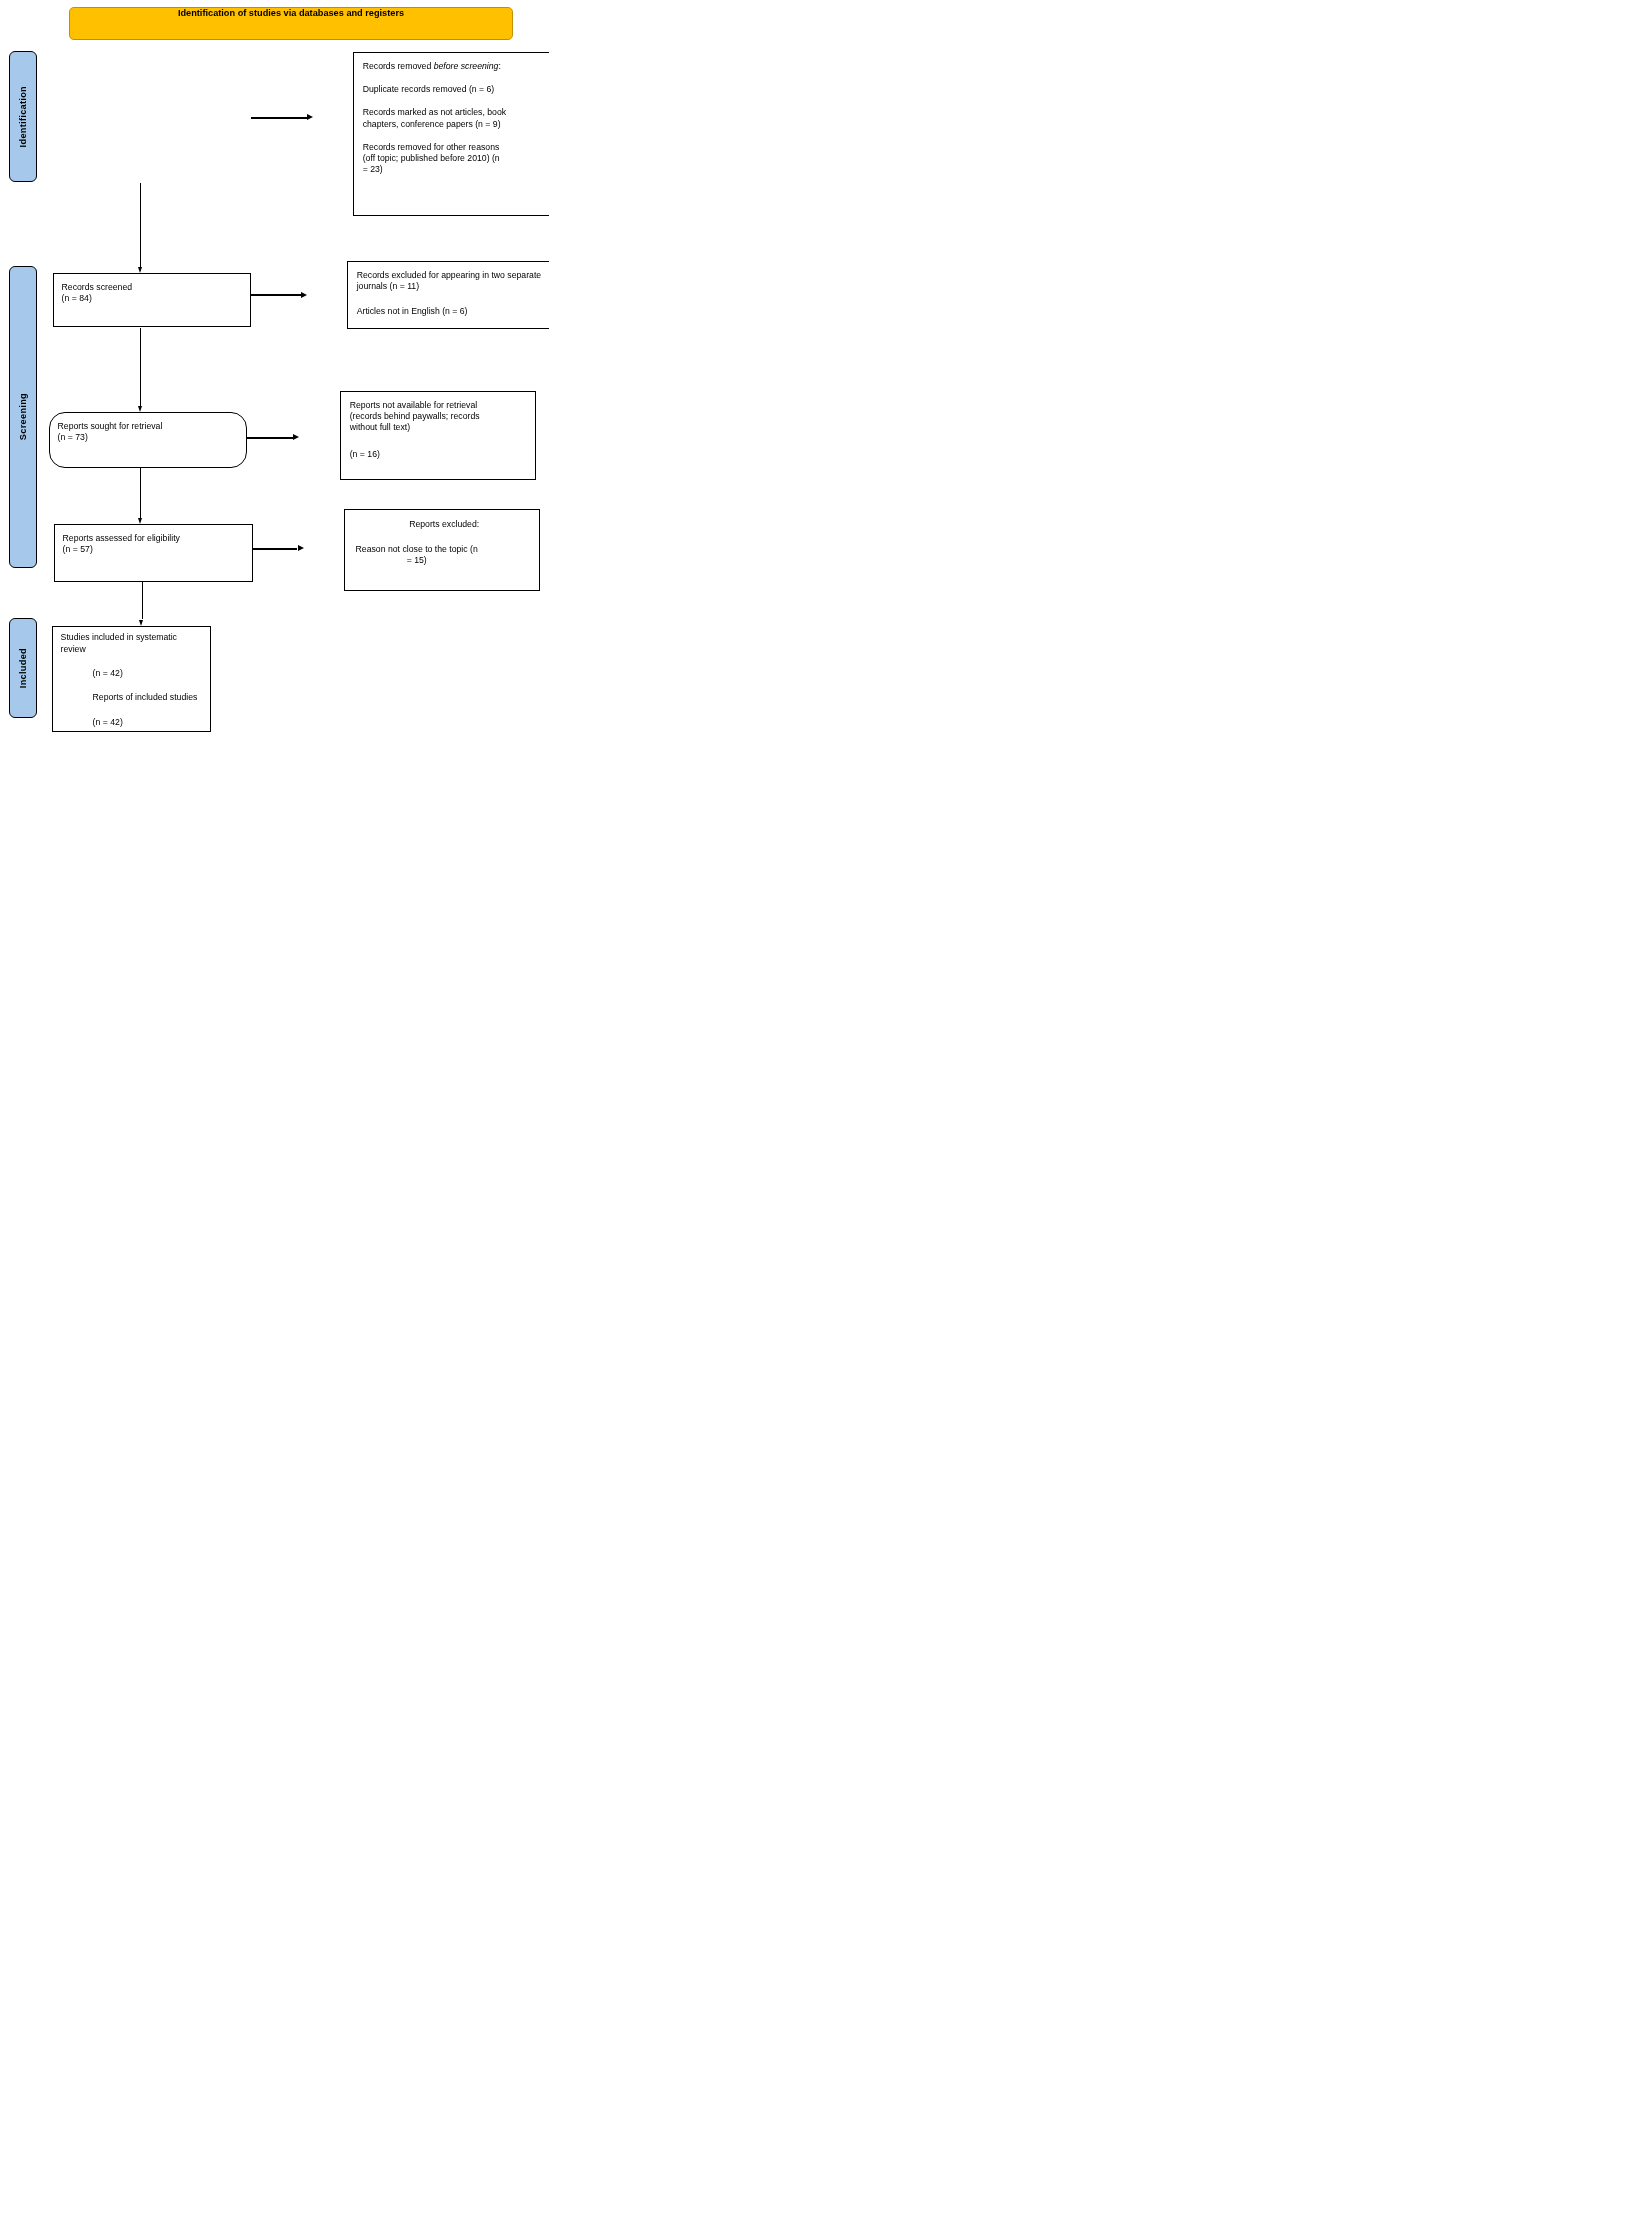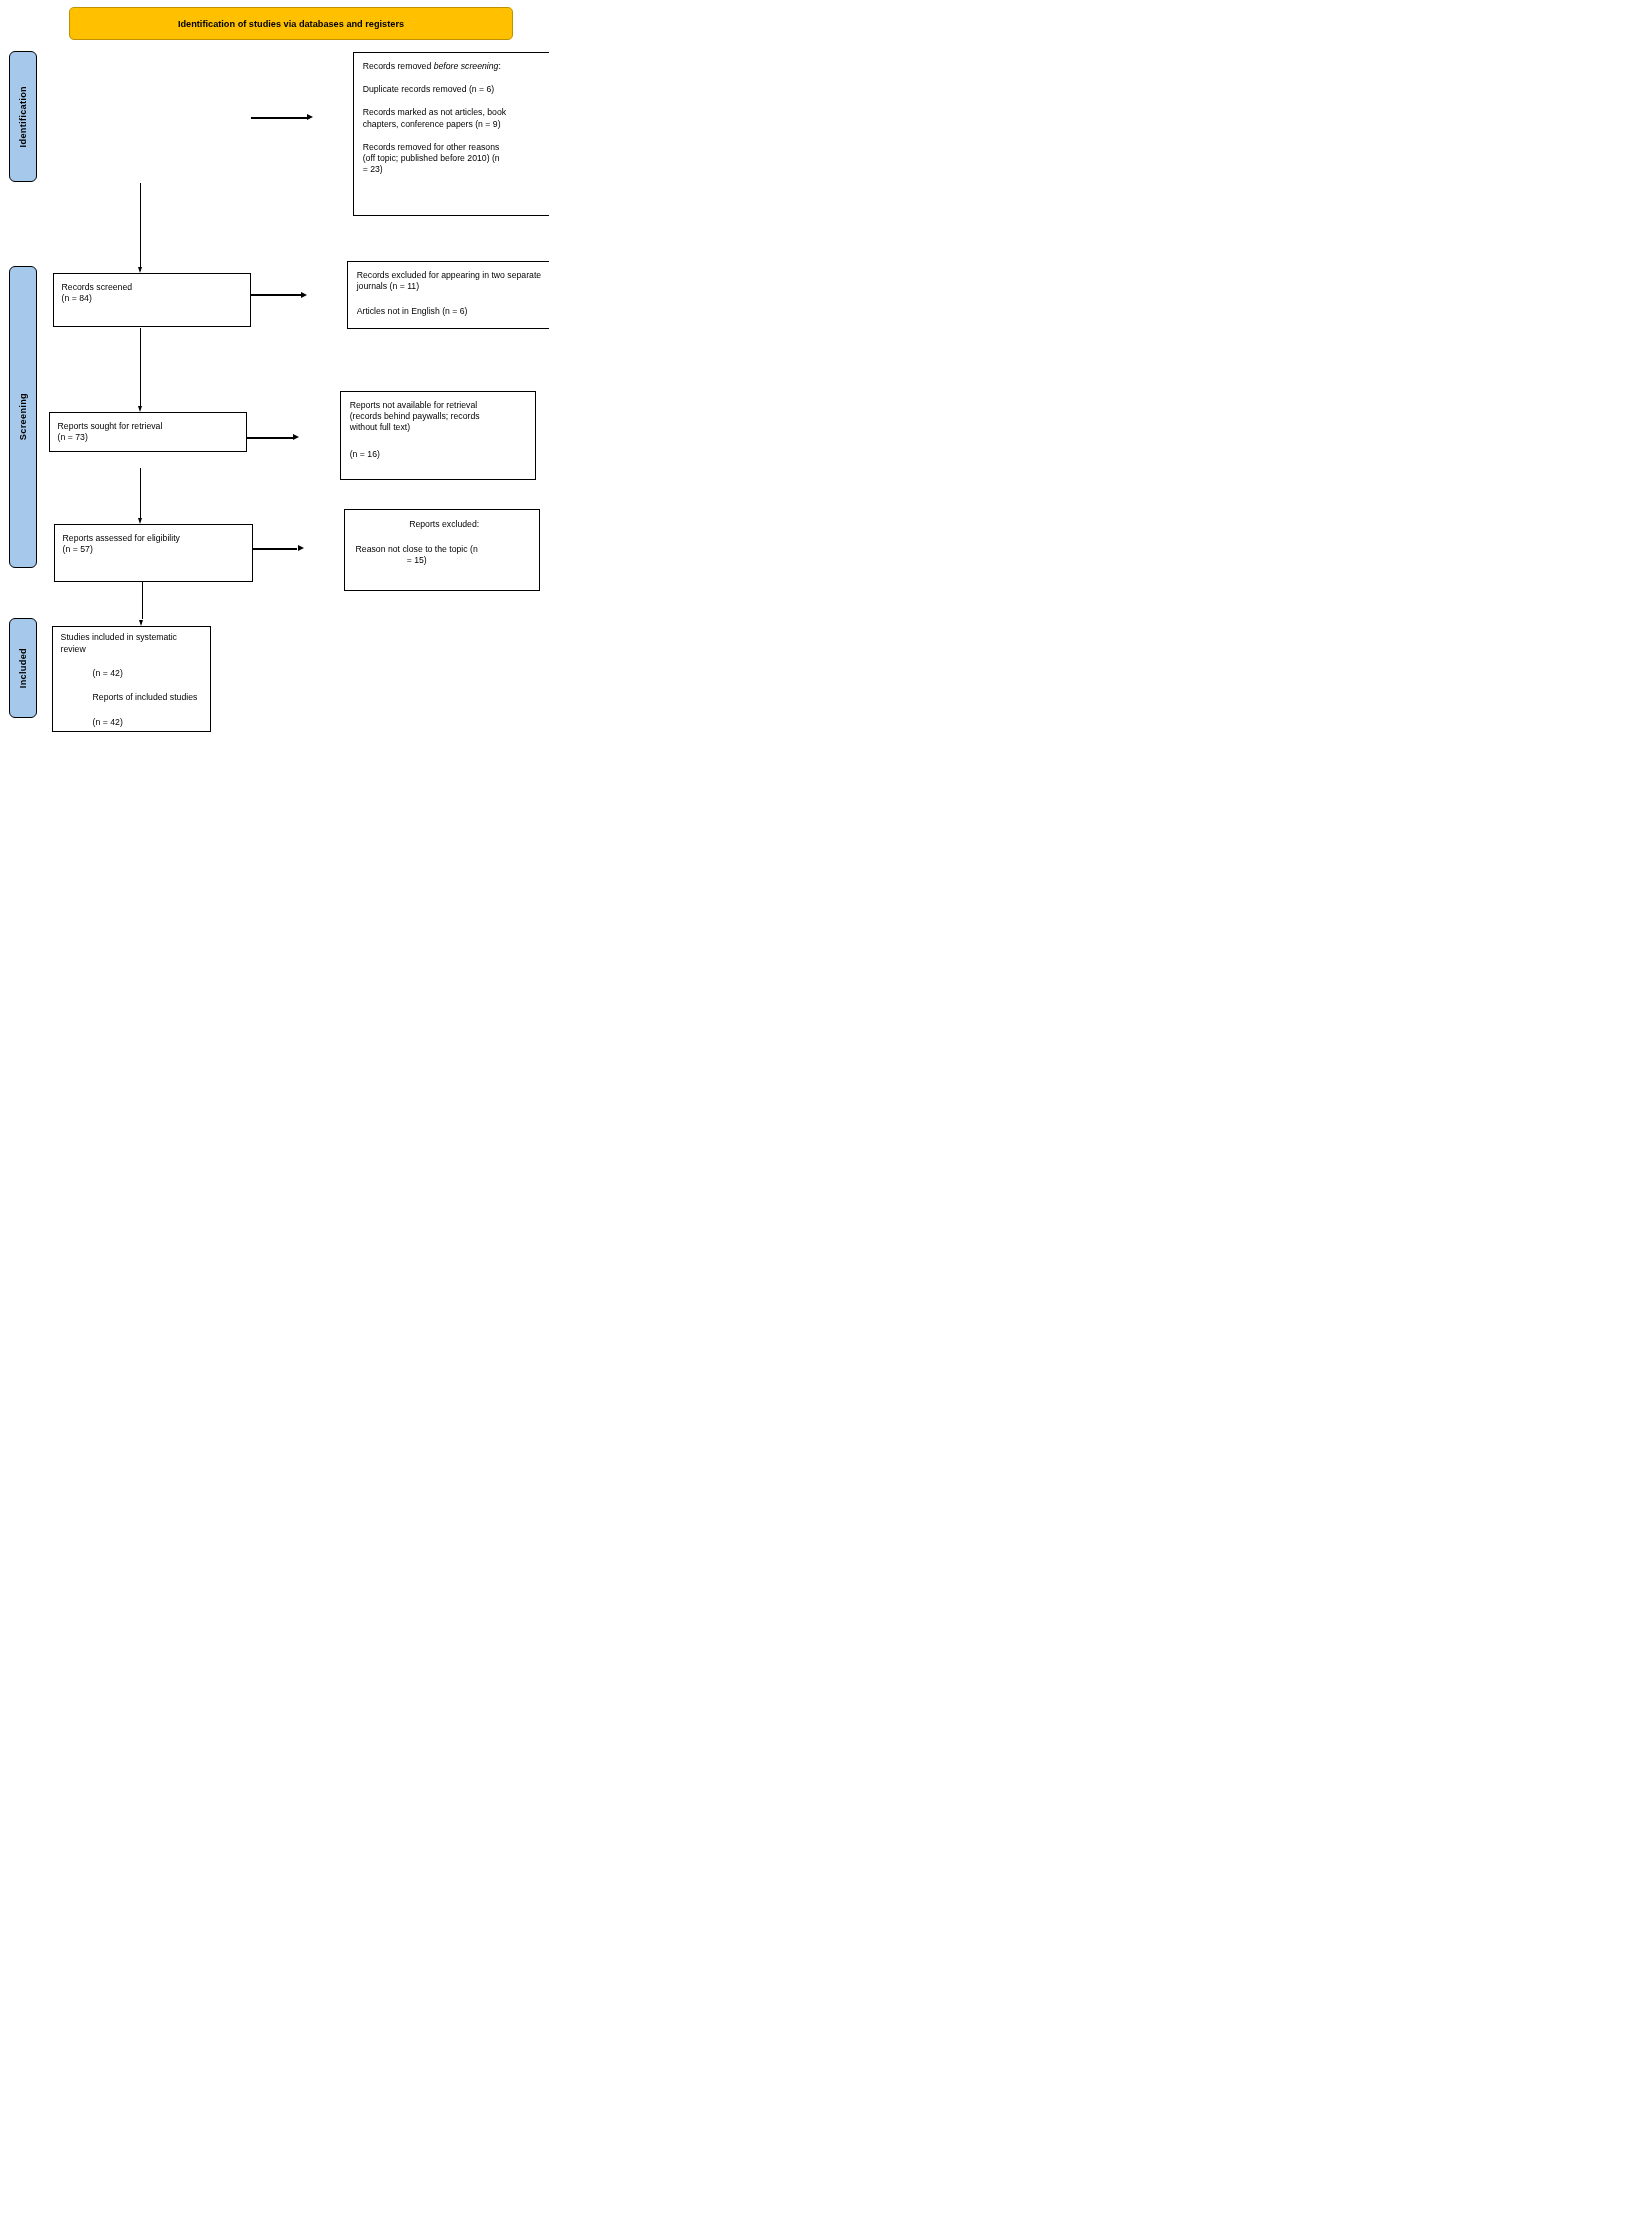--- a/index.html
+++ b/index.html
@@ -7,21 +7,21 @@
     --stage-bg:#A6C9EB; --stage-border:#000000;
     --box-bg:#FFFFFF; --box-border:#000000; --arrow:#000000;
   }
   html,body{margin:0;padding:0;background:#ffffff;}
   body{font-family:"Liberation Sans","DejaVu Sans",sans-serif;color:#000;}
   .page{position:relative;width:549px;height:742px;background:#fff;overflow:hidden;}
 
   
   .banner{position:absolute;left:69px;top:7px;width:444px;height:33px;
     background:var(--header-bg);border:1.1px solid var(--header-border);border-radius:4.9px;
-    display:flex;align-items:center;justify-content:center;box-sizing:border-box;}
+    display:flex;justify-content:center;box-sizing:border-box;}
   .banner span{font-size:9.2px;font-weight:bold;}
 
   
   .stage{position:absolute;left:8.7px;width:28px;background:var(--stage-bg);
     border:1.1px solid var(--stage-border);border-radius:6px;box-sizing:border-box;
     display:flex;align-items:center;justify-content:center;}
   #stage-identification{top:51px;height:131px;}
   #stage-screening{top:266px;height:302px;}
   #stage-included{top:618px;height:100px;}
   .stage-label{writing-mode:vertical-rl;transform:rotate(180deg);
@@ -30,21 +30,21 @@
   
   .box{position:absolute;background:var(--box-bg);box-sizing:border-box;font-size:8.7px;line-height:1.3;}
   .lbox{border:1.6px solid var(--box-border);}
   .rbox{border:1.1px solid var(--box-border);margin-left:40px;}
   .box p{margin:0;}
   .ind{margin-left:19.5px;}
 
   #box-identified{left:53px;top:51px;width:198px;height:132px;padding:8.7px 4.3px 0 7.6px;}
   #box-identified .ind{margin-top:13px;}
   #box-screened{left:53px;top:273px;width:198px;height:54px;padding:7.6px 4.3px 0 7.6px;}
-  #box-sought{left:49px;top:412px;width:198px;height:40px;padding:7.6px 4.3px 0 7.6px;}
+  #box-sought{left:49px;top:412px;width:198px;height:56px;padding:7.6px 4.3px 0 7.6px;border-radius:16px;}
   #box-assessed{left:54px;top:524px;width:199px;height:58px;padding:7.6px 4.3px 0 7.6px;}
   #box-included-studies{left:52px;top:626px;width:159px;height:106px;padding:5.4px 4.3px 0 7.6px;}
   #box-included-studies .w{max-width:138px;}
   #box-included-studies .gap{margin-top:13px;padding-left:32px;}
   .gap2{margin-top:16.3px;}
 
   #rbox-removed{left:313px;top:52px;width:211px;height:164px;padding:7.6px 4.3px 0 8.7px;}
   #rbox-removed .ind{margin-top:12px;max-width:144px;}
   #rbox-excluded{left:307px;top:261px;width:231px;height:68px;padding:7.6px 4.3px 0 8.7px;}
   #rbox-excluded .gap3{margin-top:14px;}

